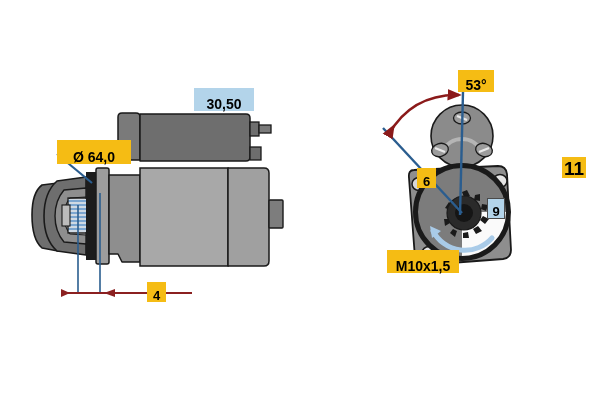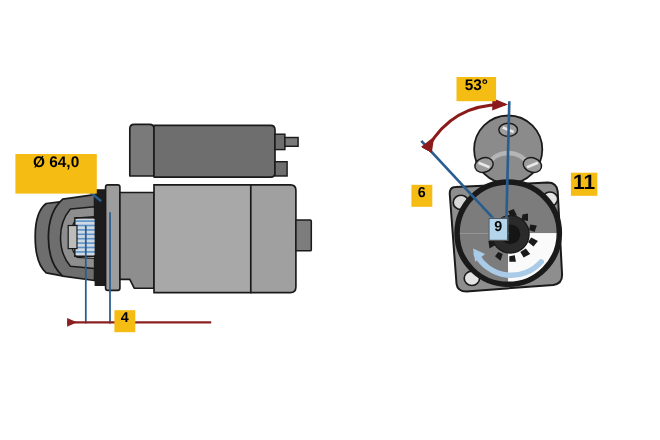--- a/index.html
+++ b/index.html
@@ -20,27 +20,28 @@
   #drawing {
     position: absolute;
     left: 0;
     top: 0;
     width: 600px;
     height: 400px;
   }
   .callout {
     position: absolute;
     display: flex;
-    align-items: flex-start;
+    align-items: flex-end;
     justify-content: center;
     font-weight: bold;
     color: #000000;
     line-height: 1;
     box-sizing: border-box;
     white-space: nowrap;
+    margin-left: 43px;
   }
   .callout-yellow {
     background: #f5bc14;
   }
   .callout-blue {
     background: #b3d4ea;
   }
 </style>
 </head>
 <body>
@@ -187,24 +188,27 @@
       <path d="M 430 226 L 441 231 L 432 238 Z" fill="#a9cbe8"></path>
 
       <line x1="463" y1="92" x2="460" y2="215" stroke="#2a5d8f" stroke-width="2.4"></line>
 
       <line x1="383" y1="128" x2="462" y2="213" stroke="#2a5d8f" stroke-width="2.4"></line>
 
       <path d="M 389 134 Q 412 94 459 95" fill="none" stroke="#8b1a1a" stroke-width="2.6" marker-start="url(#arcArrowB)" marker-end="url(#arcArrowA)"></path>
     </g>
   </svg>
 
-  <div class="callout callout-yellow" style="left:14px; top:140px; width:74px; height:36px; font-size:14px;">
+  <div class="callout callout-yellow" style="left:14px; top:140px; width:74px; height:24px; font-size:14px;">
     <span>Ø 64,0</span>
   </div>
 
+  <div class="callout callout-blue" style="left:151px; top:88px; width:60px; height:23px; font-size:14px;">
+    <span>30,50</span>
+  </div>
 
   <div class="callout callout-yellow" style="left:104px; top:282px; width:19px; height:20px; font-size:13px;">
     <span>4</span>
   </div>
 
   <div class="callout callout-yellow" style="left:415px; top:70px; width:36px; height:22px; font-size:14px;">
     <span>53°</span>
   </div>
 
   <div class="callout callout-yellow" style="left:374px; top:168px; width:19px; height:20px; font-size:13px;">
@@ -212,14 +216,17 @@
   </div>
 
   <div class="callout callout-yellow" style="left:519px; top:157px; width:24px; height:21px; font-size:19px;">
     <span>11</span>
   </div>
 
   <div class="callout callout-blue" style="left:444px; top:198px; width:18px; height:21px; font-size:13px; border:1px solid #4a4a4a;">
     <span>9</span>
   </div>
 
+  <div class="callout callout-yellow" style="left:344px; top:250px; width:72px; height:23px; font-size:14px;">
+    <span>M10x1,5</span>
+  </div>
 
 </div>
 
 </body></html>

